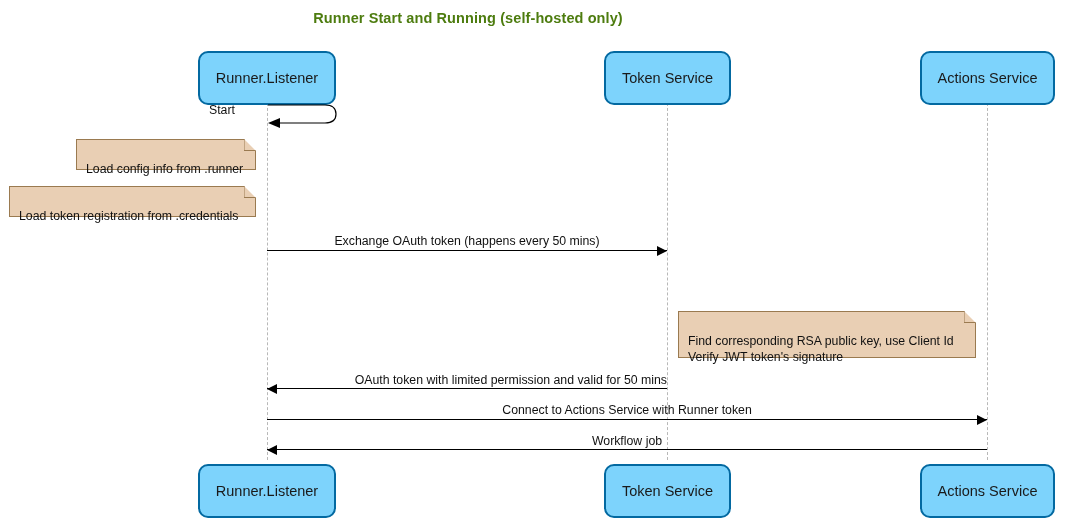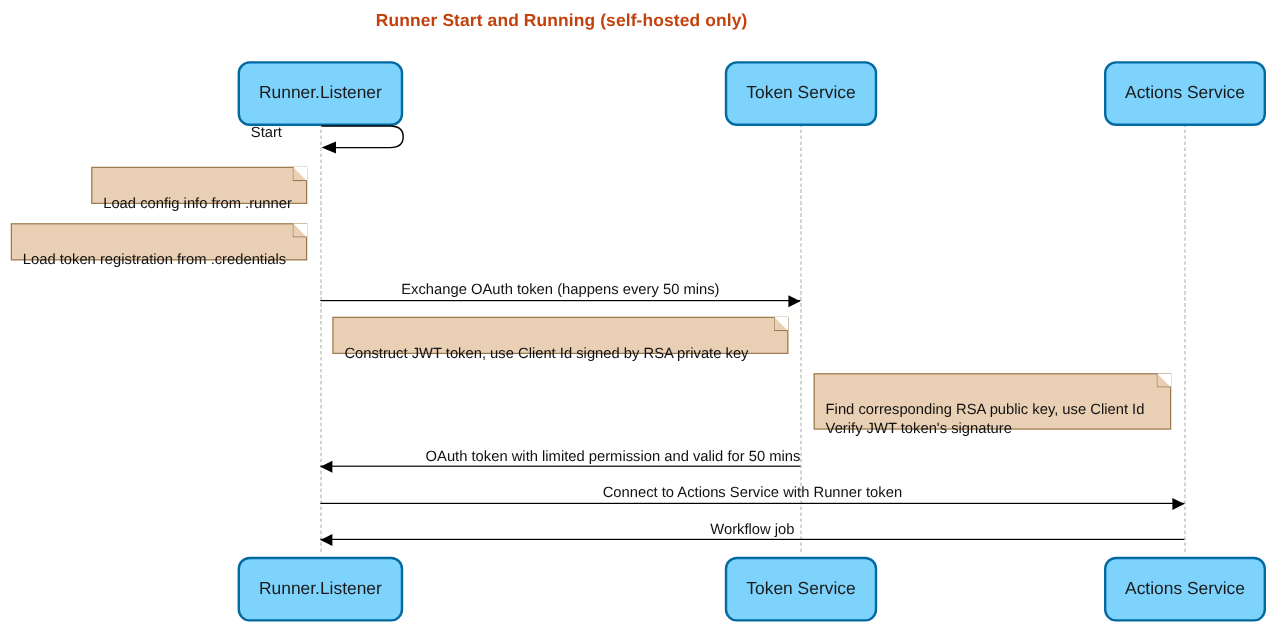--- a/index.html
+++ b/index.html
@@ -21,21 +21,21 @@
 
   
   .diagram-title {
     position: absolute;
     left: 0;
     top: 10px;
     width: 936px;
     text-align: center;
     font-size: 14.5px;
     font-weight: bold;
-    color: #c2410c;
+    color: #4d7c0f;
     letter-spacing: 0.1px;
   }
 
   
   .lifeline {
     position: absolute;
     top: 88px;
     width: 0;
     height: 372px;
     border-left: 1px dashed #b8b8b8;
@@ -182,27 +182,20 @@
       <path d="M 0 0 L 0 11.5 L 11.5 11.5" fill="none" stroke="#9a7a50" stroke-width="1"></path>
     </svg>
   </div>
   <div class="note" id="note-1" style="left: 9px; top: 186px; width: 247px; height: 31px;">
     <span class="notetext">Load token registration from .credentials</span>
     <span class="foldmask"></span>
     <svg class="foldline" viewBox="0 0 12 12">
       <path d="M 0 0 L 0 11.5 L 11.5 11.5" fill="none" stroke="#9a7a50" stroke-width="1"></path>
     </svg>
   </div>
-  <div class="note" id="note-2" style="left: 277px; top: 264px; width: 380px; height: 31px;">
-    <span class="notetext">Construct JWT token, use Client Id signed by RSA private key</span>
-    <span class="foldmask"></span>
-    <svg class="foldline" viewBox="0 0 12 12">
-      <path d="M 0 0 L 0 11.5 L 11.5 11.5" fill="none" stroke="#9a7a50" stroke-width="1"></path>
-    </svg>
-  </div>
   <div class="note" id="note-3" style="left: 678px; top: 311px; width: 298px; height: 47px;">
     <span class="notetext">Find corresponding RSA public key, use Client Id
 Verify JWT token's signature</span>
     <span class="foldmask"></span>
     <svg class="foldline" viewBox="0 0 12 12">
       <path d="M 0 0 L 0 11.5 L 11.5 11.5" fill="none" stroke="#9a7a50" stroke-width="1"></path>
     </svg>
   </div>
 
 </div>

